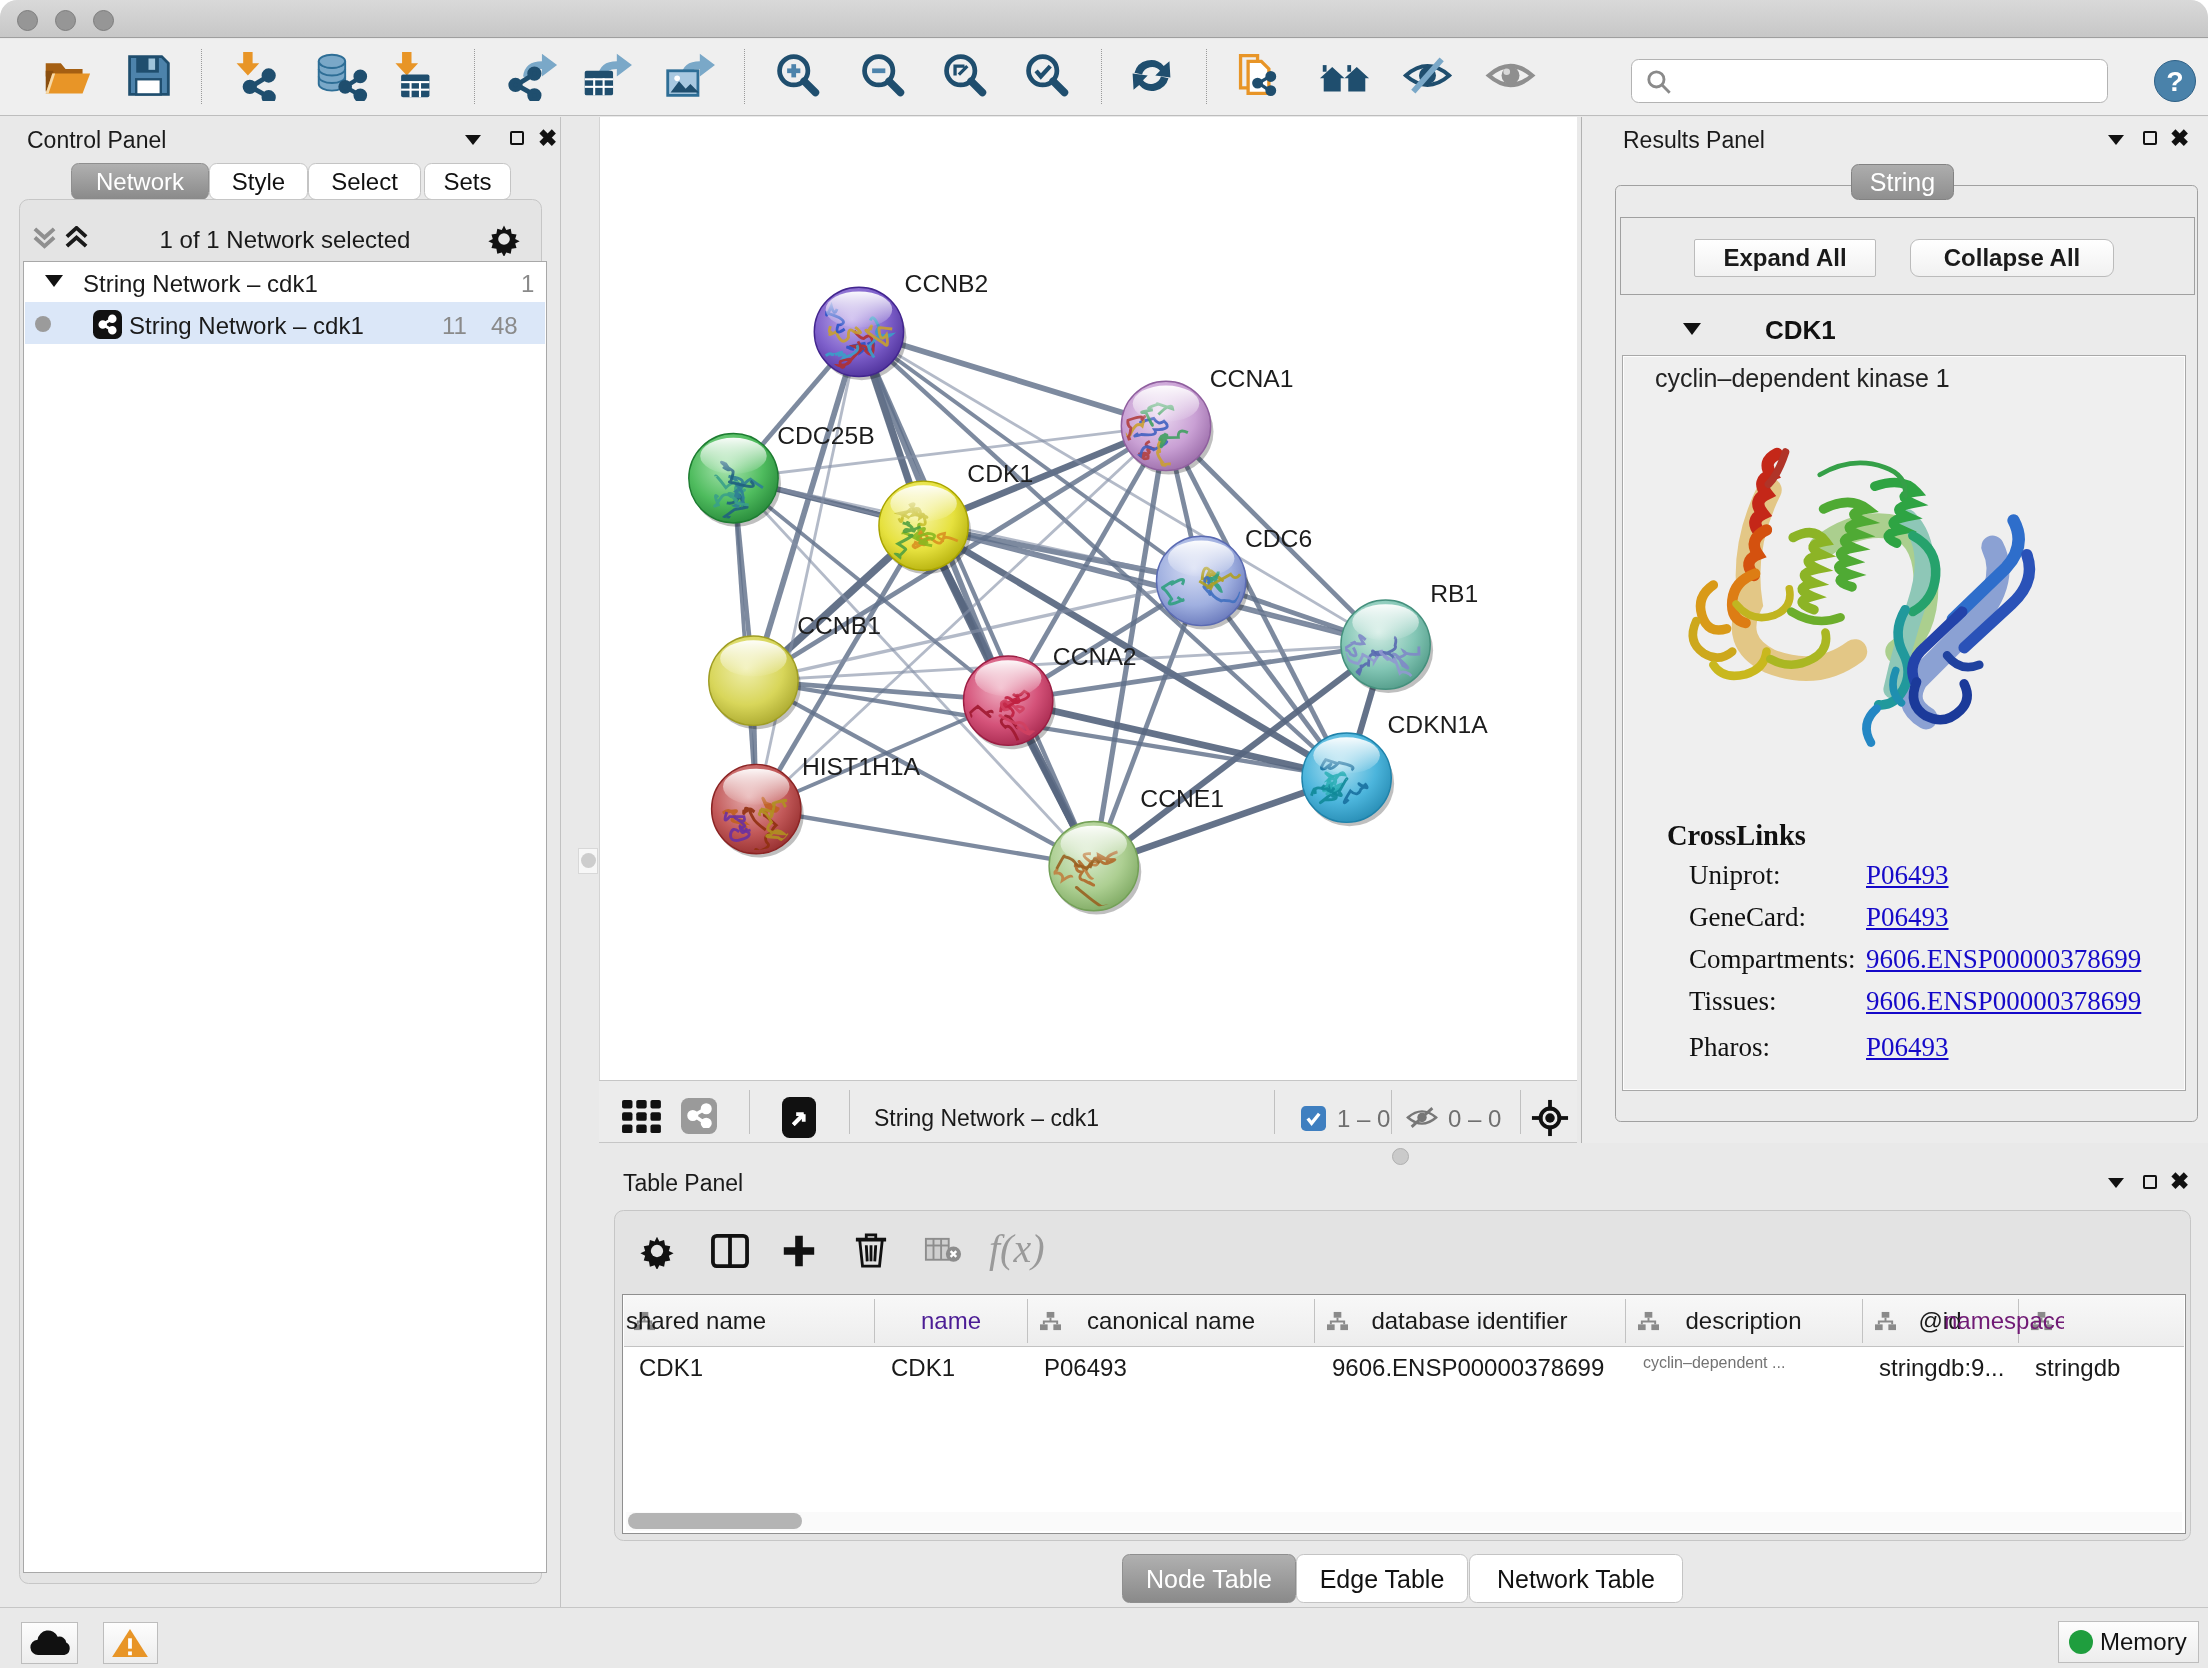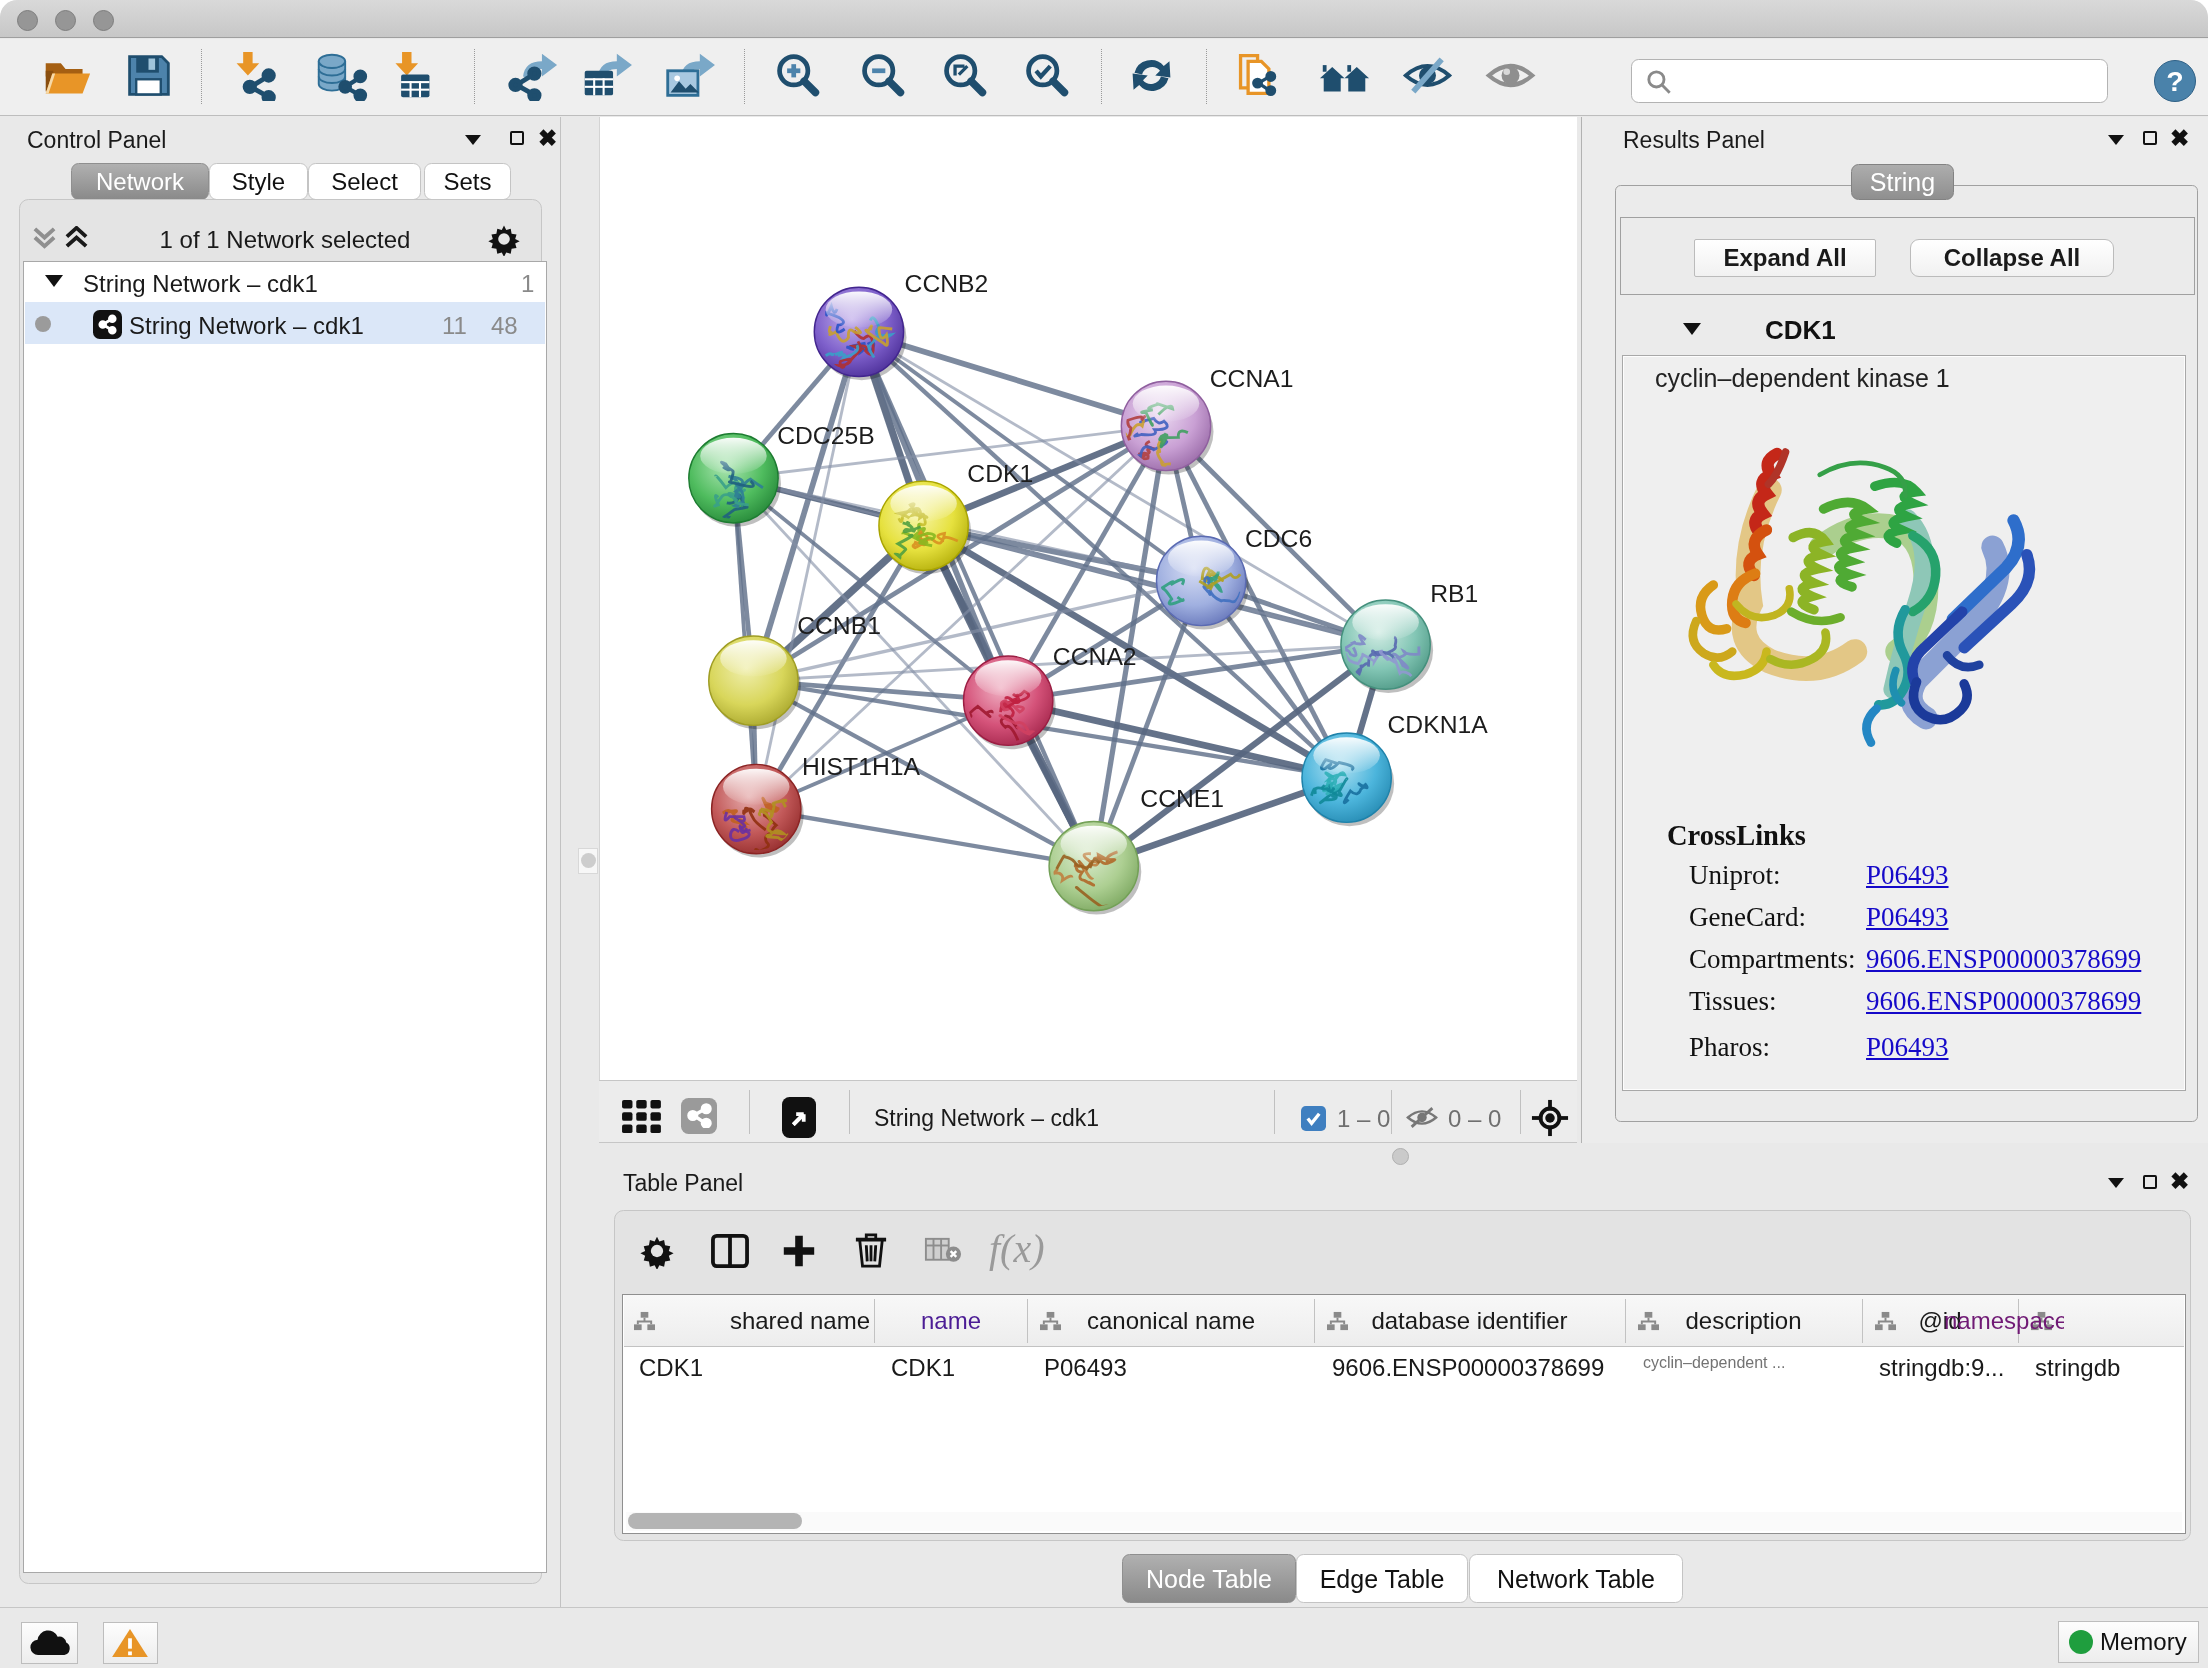--- a/index.html
+++ b/index.html
@@ -658,21 +658,21 @@
 <div class="abs" style="left:633px;top:1311px"><svg width="23" height="21" viewBox="0 0 24 22">
         <g fill="#8a8a8a">
           <rect x="8" y="1" width="8" height="6"></rect>
           <rect x="1" y="14" width="8" height="6"></rect>
           <rect x="15" y="14" width="8" height="6"></rect>
         </g>
         <g stroke="#8a8a8a" stroke-width="2" fill="none">
           <path d="M12,7 v4 M5,14 v-3 h14 v3"></path>
         </g>
       </svg></div>
-    <div class="abs" style="left:626px;top:1307px;width:244px;text-align:right;font-size:24px;color:#1a1a1a;overflow:hidden;white-space:nowrap">shared name</div>
+    <div class="abs" style="left:626px;top:1307px;width:244px;text-align:left;font-size:24px;color:#1a1a1a;overflow:hidden;white-space:nowrap">shared name</div>
 <div class="abs" style="left:874px;top:1299px;width:0;height:44px;border-left:1px solid #c2c2c2"></div>
 <div class="abs" style="left:878px;top:1307px;width:146px;text-align:center;font-size:24px;color:#4c1d95;overflow:hidden;white-space:nowrap">name</div>
 <div class="abs" style="left:1027px;top:1299px;width:0;height:44px;border-left:1px solid #c2c2c2"></div>
 <div class="abs" style="left:1039px;top:1311px"><svg width="23" height="21" viewBox="0 0 24 22">
         <g fill="#8a8a8a">
           <rect x="8" y="1" width="8" height="6"></rect>
           <rect x="1" y="14" width="8" height="6"></rect>
           <rect x="15" y="14" width="8" height="6"></rect>
         </g>
         <g stroke="#8a8a8a" stroke-width="2" fill="none">

